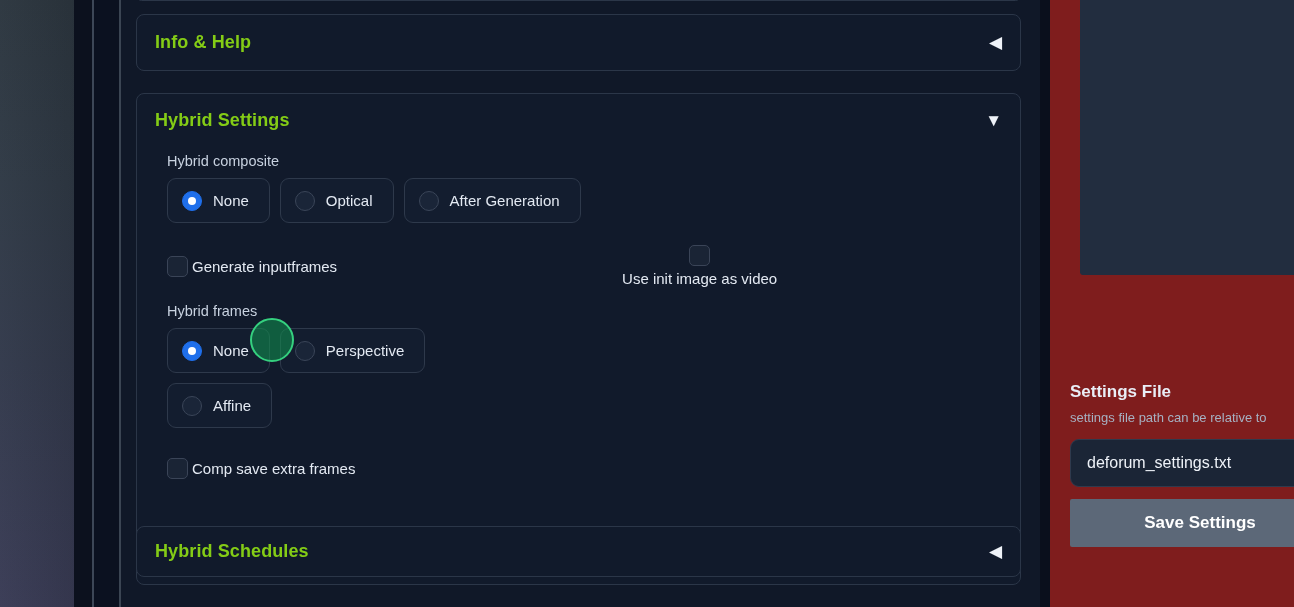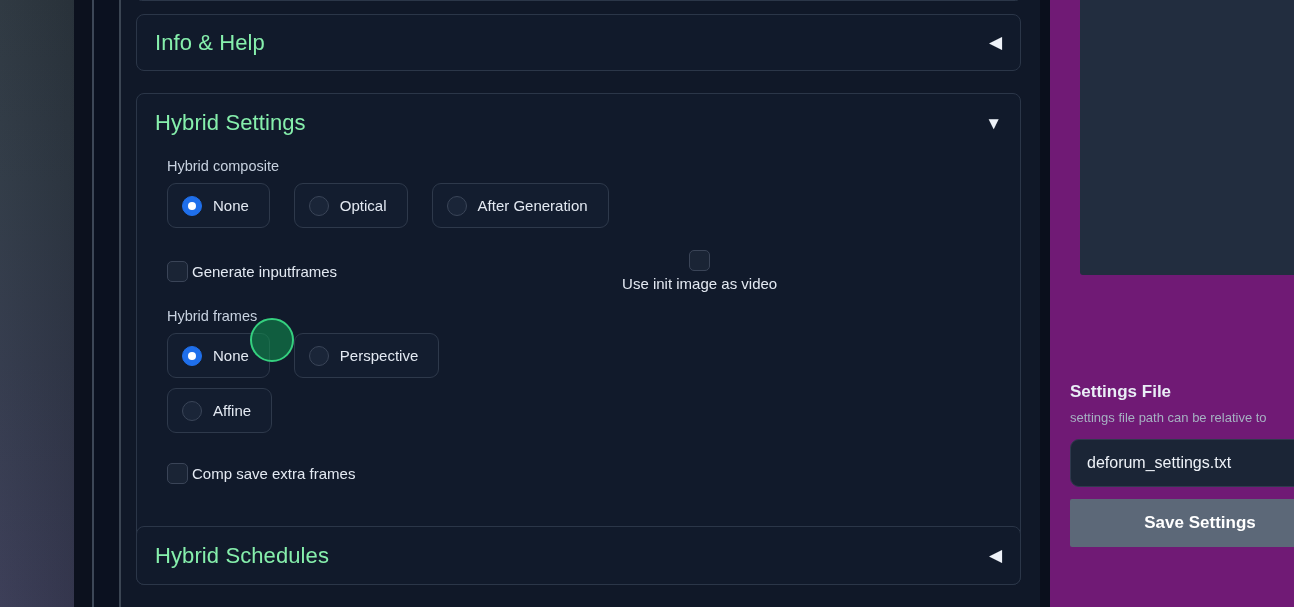--- a/index.html
+++ b/index.html
@@ -92,23 +92,23 @@
   .acc-head {
     display: flex;
     align-items: center;
     justify-content: space-between;
     height: 100%;
     padding: 0 18px;
   }
   .acc-head.expanded { height: auto; padding: 16px 18px 6px 18px; }
 
   .acc-title {
-    font-size: 22px;
-    font-weight: 400;
-    color: #86efac;
+    font-size: 18px;
+    font-weight: 700;
+    color: #84cc16;
     letter-spacing: 0.1px;
   }
 
   .caret {
     color: #eef2f8;
     font-size: 17px;
     line-height: 1;
     user-select: none;
   }
 
@@ -118,21 +118,21 @@
   .field-label {
     font-size: 14.5px;
     color: #c8d2e0;
     margin: 12px 0 9px 12px;
   }
 
   
   .radio-row {
     display: flex;
     flex-wrap: wrap;
-    gap: 24px;
+    gap: 10px;
     margin-left: 12px;
   }
 
   .pill {
     display: inline-flex;
     align-items: center;
     gap: 11px;
     height: 45px;
     padding: 0 20px 0 14px;
     border: 1px solid #2e394b;
@@ -202,21 +202,21 @@
   .right-gutter {
     position: absolute;
     left: 1040px; top: 0;
     width: 10px; height: 607px;
     background: #0a0f1c;
   }
   .right-panel {
     position: absolute;
     left: 1050px; top: 0;
     width: 244px; height: 607px;
-    background: #701a75;
+    background: #7f1d1d;
     overflow: hidden;
   }
 
   .preview-box {
     position: absolute;
     left: 30px; top: -10px;
     width: 260px; height: 285px;
     background: #222d3f;
     border-radius: 3px;
   }
@@ -361,21 +361,21 @@
       <div class="check-row" style="margin-top:30px;">
         <div class="check-item">
           <span class="checkbox"></span>
           <span class="check-label">Comp save extra frames</span>
         </div>
       </div>
 
     </div>
   </div>
 
-  <div class="accordion" style="top:526px; height:59px;">
+  <div class="accordion" style="top:526px; height:51px;">
     <div class="acc-head">
       <span class="acc-title">Hybrid Schedules</span>
       <span class="caret">◀</span>
     </div>
   </div>
 
   <div class="click-ring" style="left:250px; top:318px;"></div>
 
   <div class="right-gutter"></div>
   <div class="right-panel">

